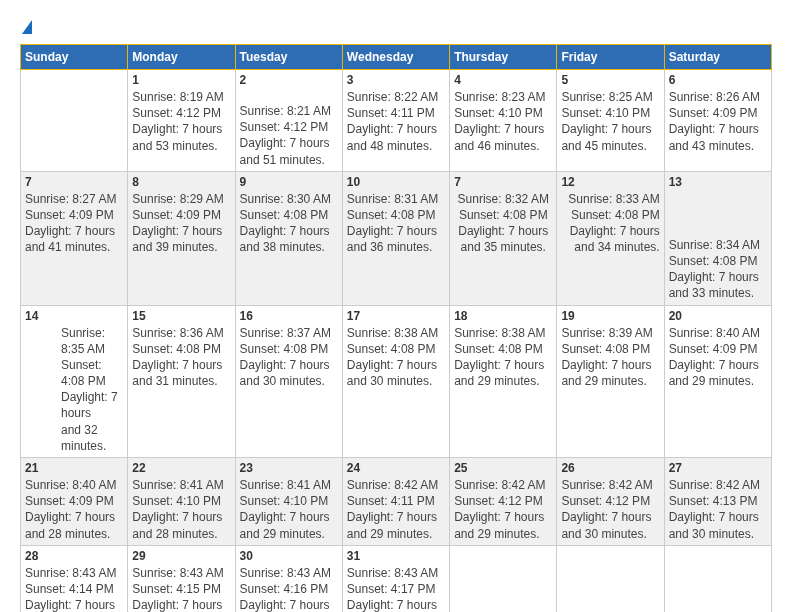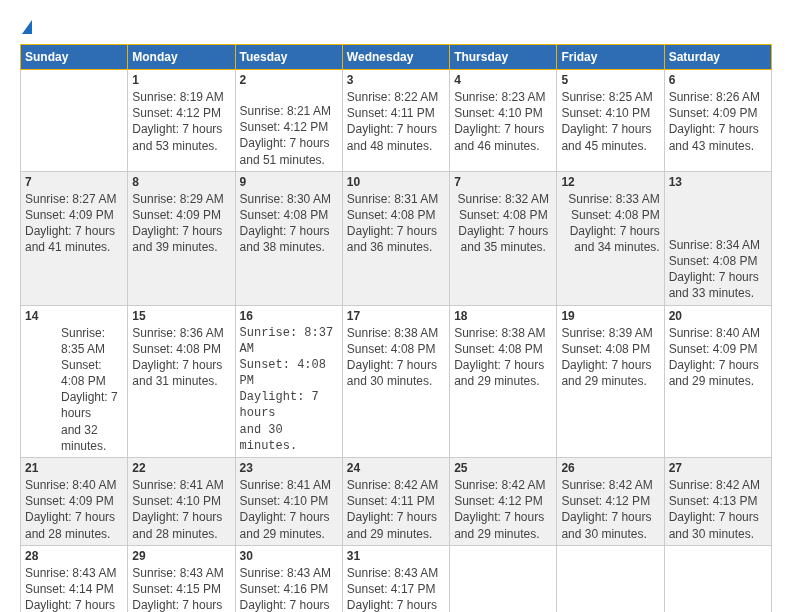--- a/index.html
+++ b/index.html
@@ -252,21 +252,21 @@
           </td>
           <td>
             <span class="day-num">15</span>
             <div class="cell-info" style="white-space: pre-line;">Sunrise: 8:36 AM
 Sunset: 4:08 PM
 Daylight: 7 hours
 and 31 minutes.</div>
           </td>
           <td>
             <span class="day-num">16</span>
-            <div class="cell-info" style="white-space: pre-line; font-family: Liberation Mono, monospace;">Sunrise: 8:37 AM
+            <div class="cell-info" style="white-space: pre-line;">Sunrise: 8:37 AM
 Sunset: 4:08 PM
 Daylight: 7 hours
 and 30 minutes.</div>
           </td>
           <td>
             <span class="day-num">17</span>
             <div class="cell-info" style="white-space: pre-line;">Sunrise: 8:38 AM
 Sunset: 4:08 PM
 Daylight: 7 hours
 and 30 minutes.</div>

